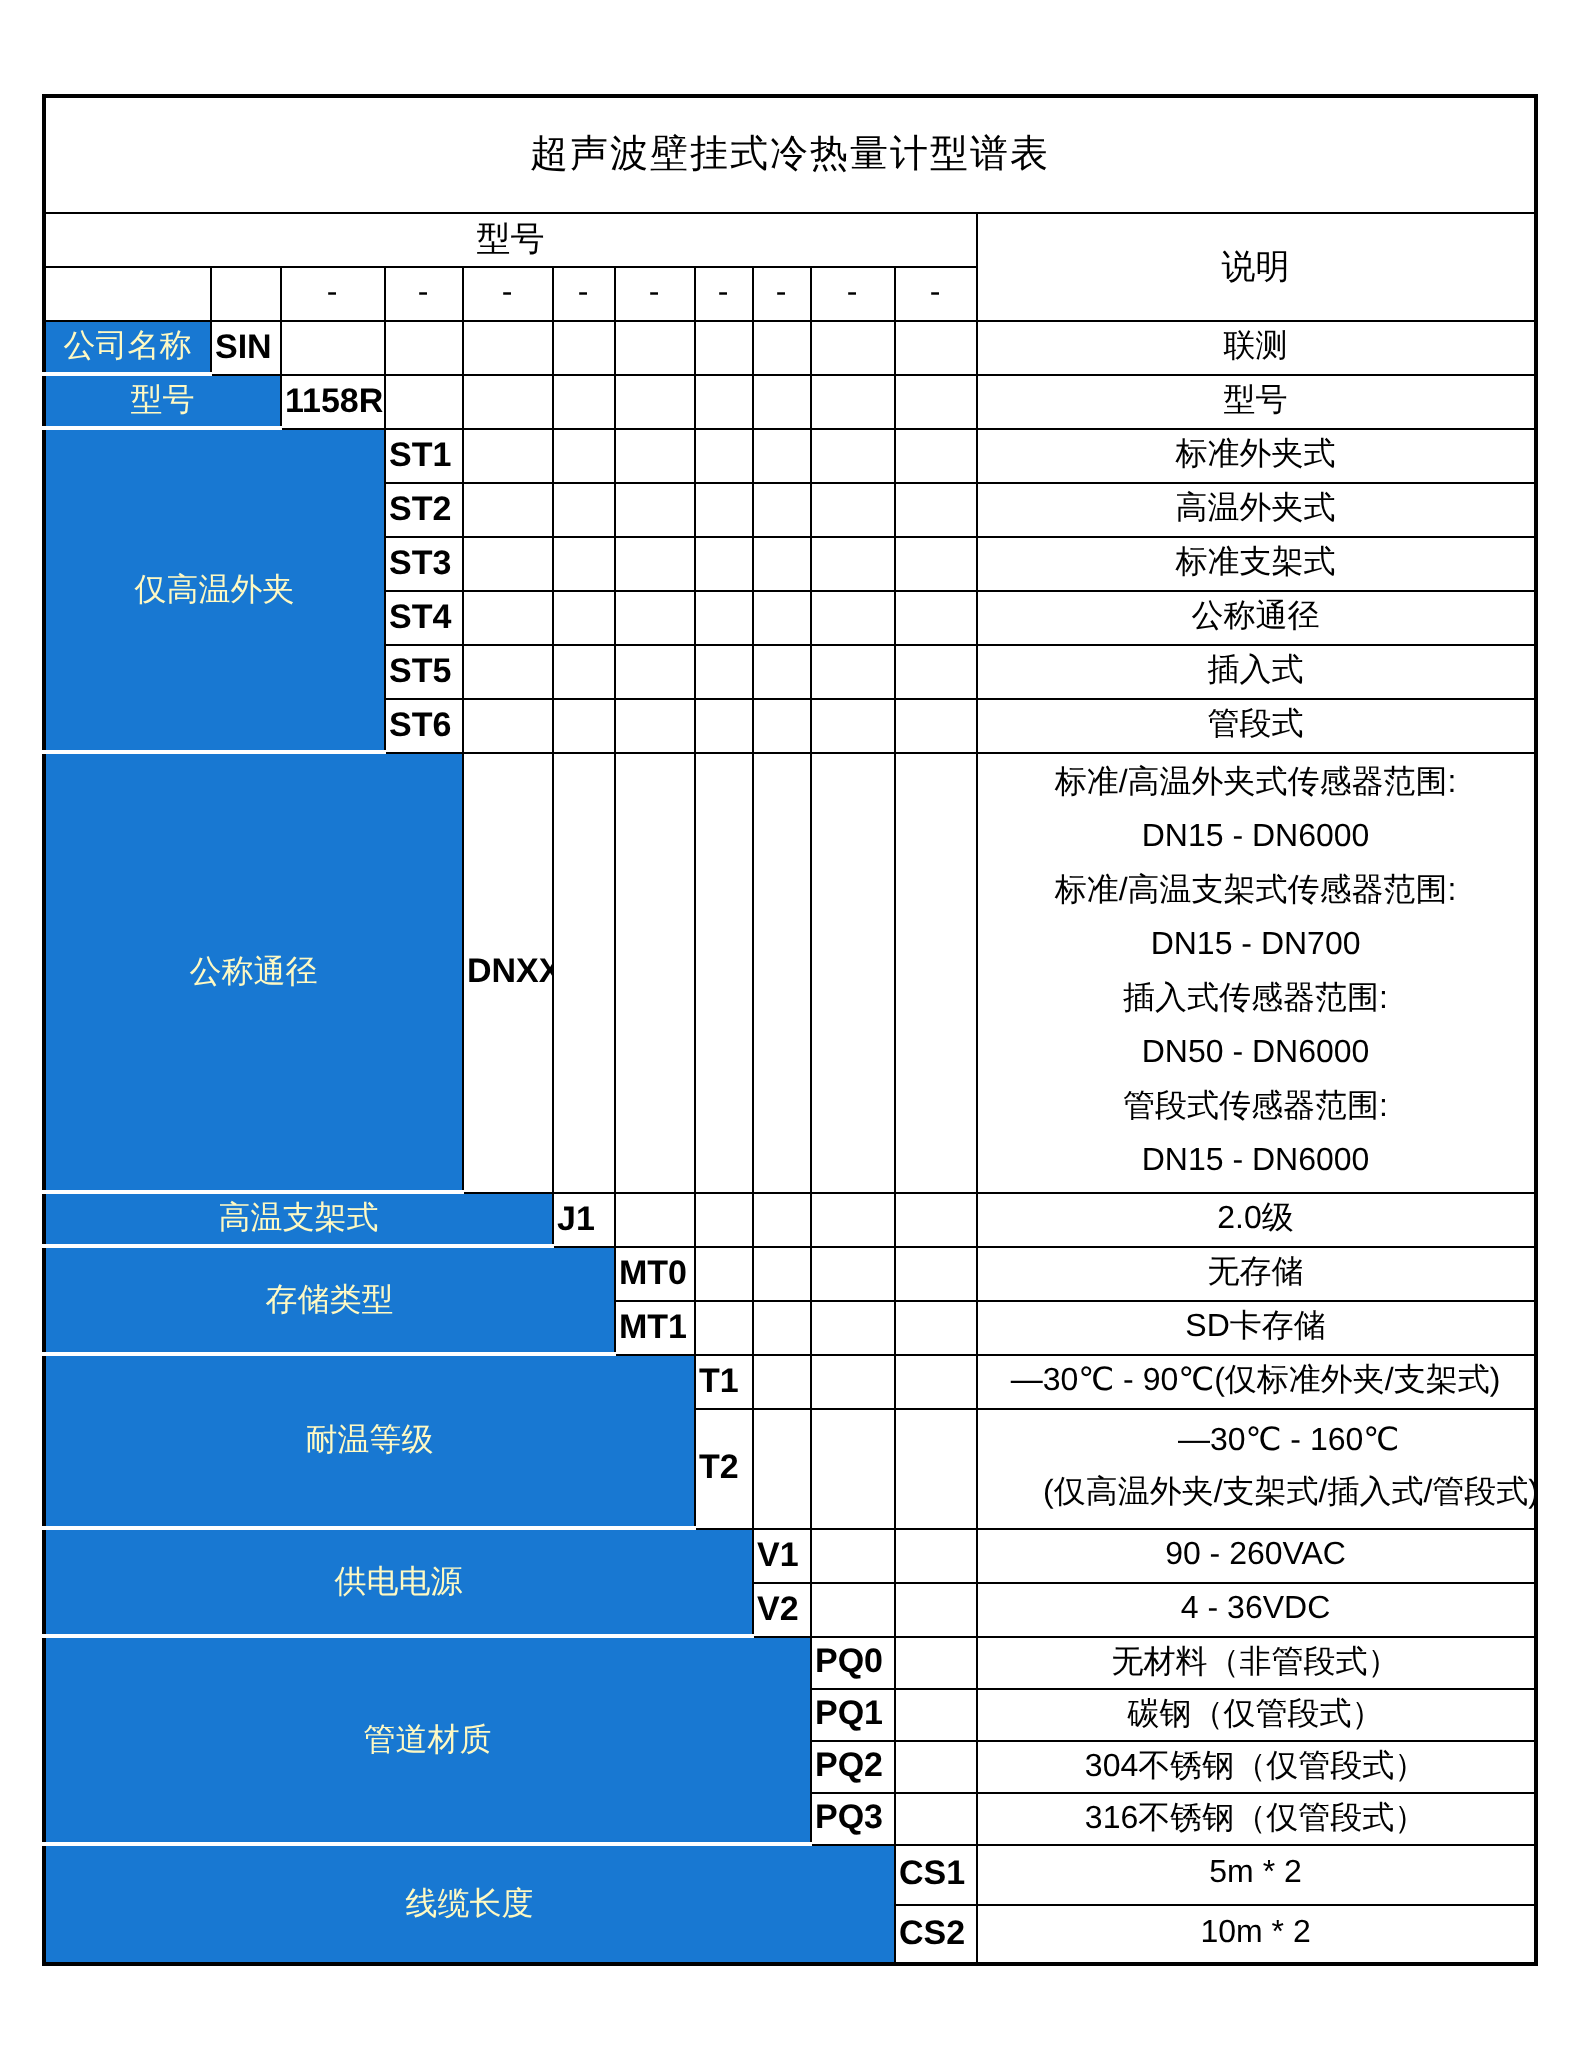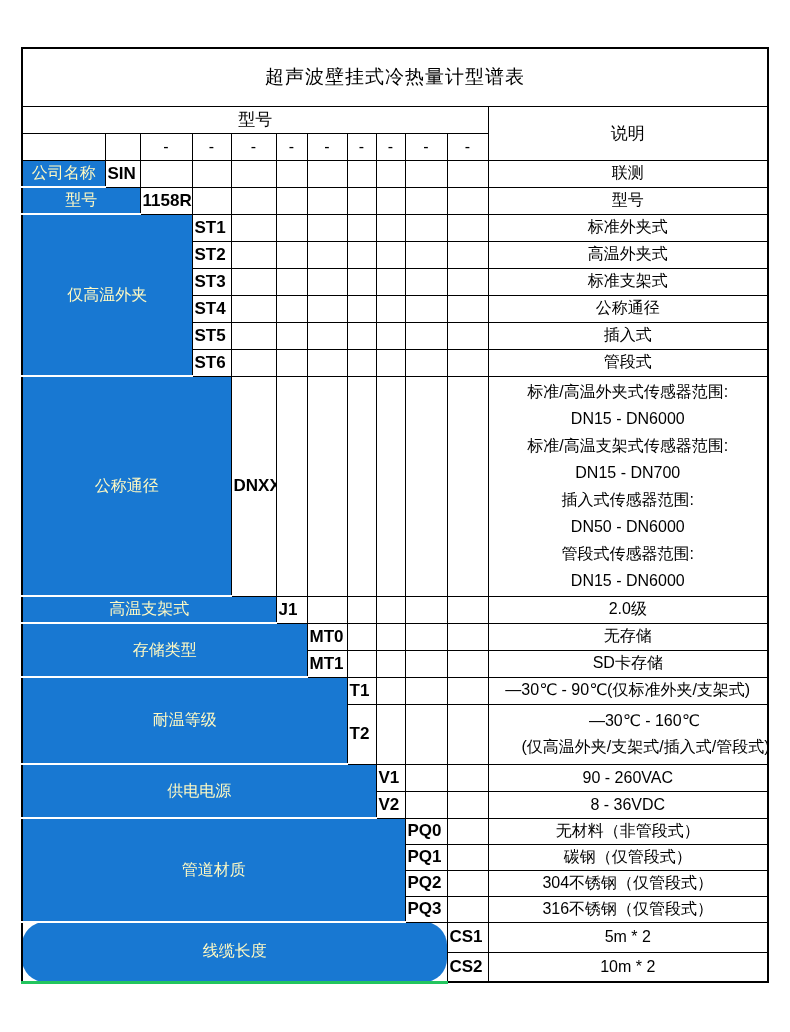--- a/index.html
+++ b/index.html
@@ -35,21 +35,21 @@
   tr.rCS {height:30px;}
   
   td.title{font-size:19px;letter-spacing:1px;}
   td.hdr{font-size:17px;}
   td.cat{
     background:#1878D2;
     color:#fef9c3;
     font-size:16px;
     border-bottom:2px solid #fff; 
   }
-  td.cat.last{border-bottom:3px solid #22c55e;border-radius:23px;}
+  td.cat.last{border-bottom:1px solid #22c55e;}
   td.code{
     text-align:left;
     padding-left:2px;
     font-size:17px;
     font-weight:bold;
   }
   td.desc{font-size:16px;}
   td.desc .ln{line-height:27px;}
   td.desc .ln2{line-height:26px;padding-left:33px;}
   td.dash{font-size:16px;}
@@ -268,21 +268,21 @@
     <td colspan="8" rowspan="2" class="cat">供电电源</td>
     <td class="code">V1</td>
     <td></td>
           <td></td>
     <td class="desc">90 - 260VAC</td>
   </tr>
   <tr class="r">
     <td class="code">V2</td>
     <td></td>
           <td></td>
-    <td class="desc">8 - 36VDC</td>
+    <td class="desc">4 - 36VDC</td>
   </tr>
 
   <tr class="rPQ">
     <td colspan="9" rowspan="4" class="cat">管道材质</td>
     <td class="code">PQ0</td>
     <td></td>
     <td class="desc">无材料（非管段式）</td>
   </tr>
   <tr class="rPQ">
     <td class="code">PQ1</td>

